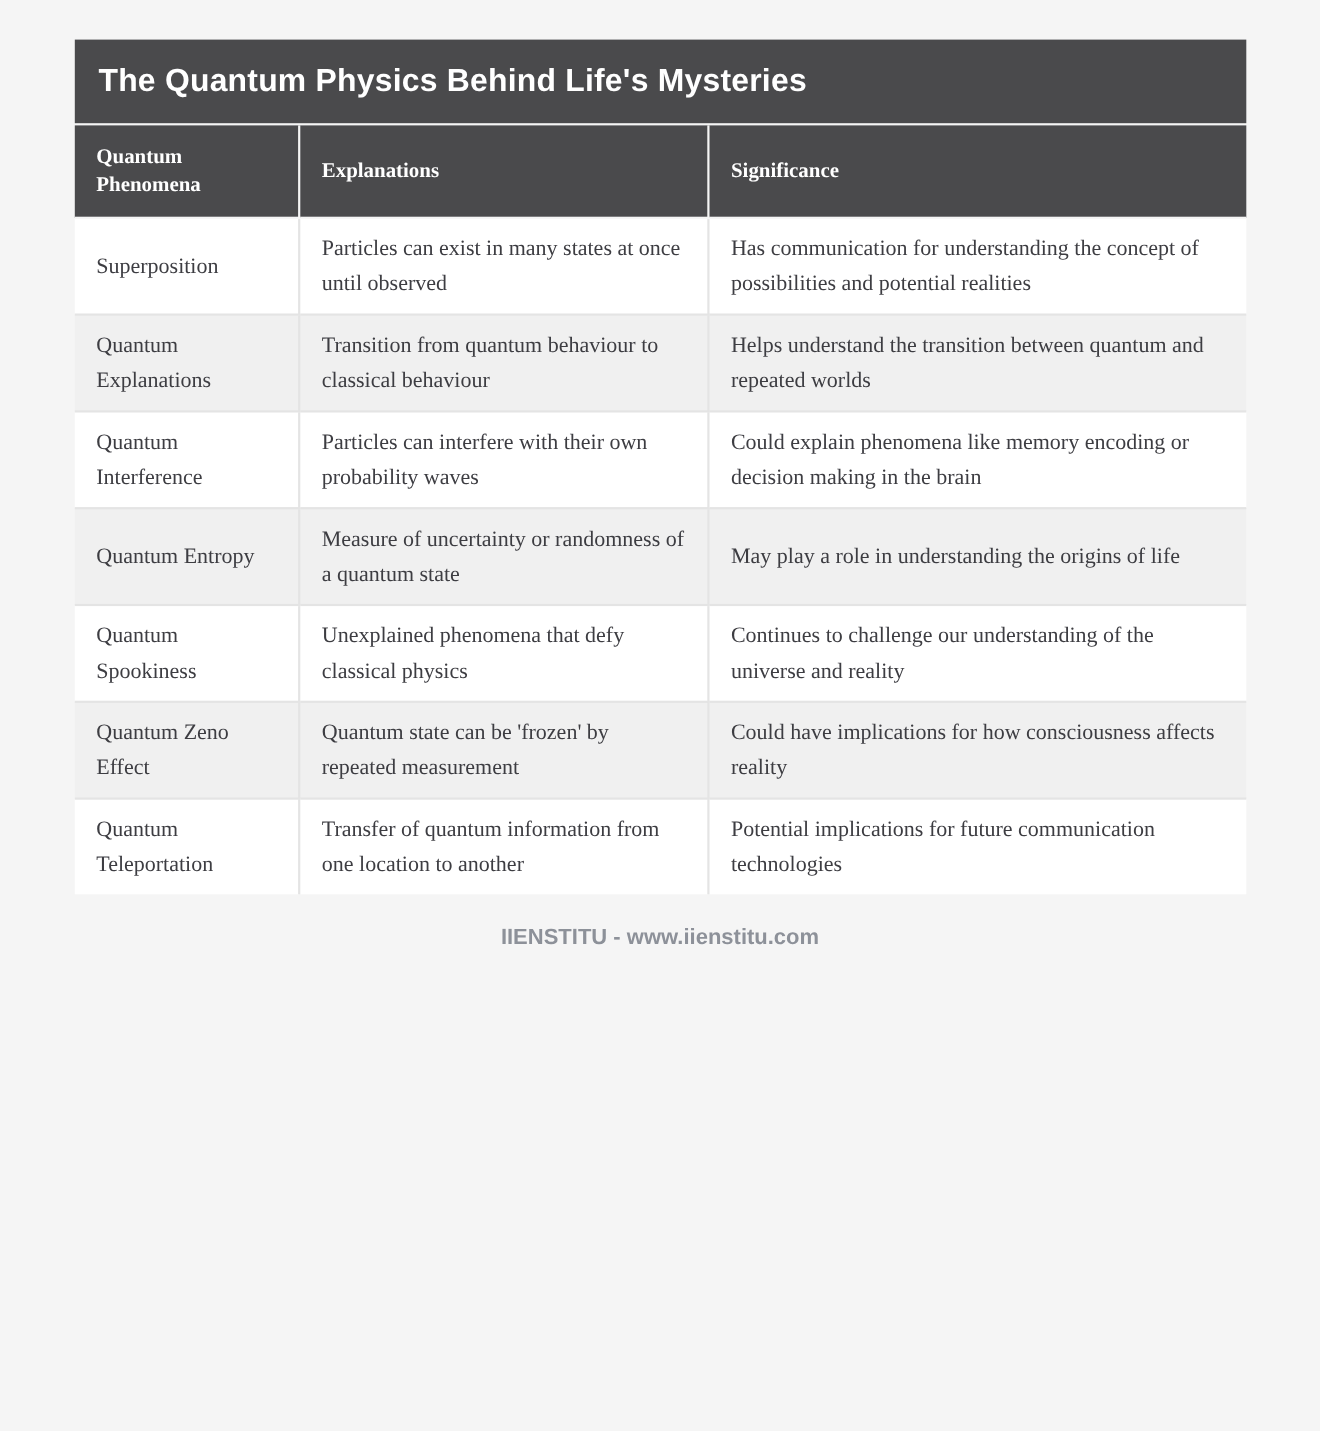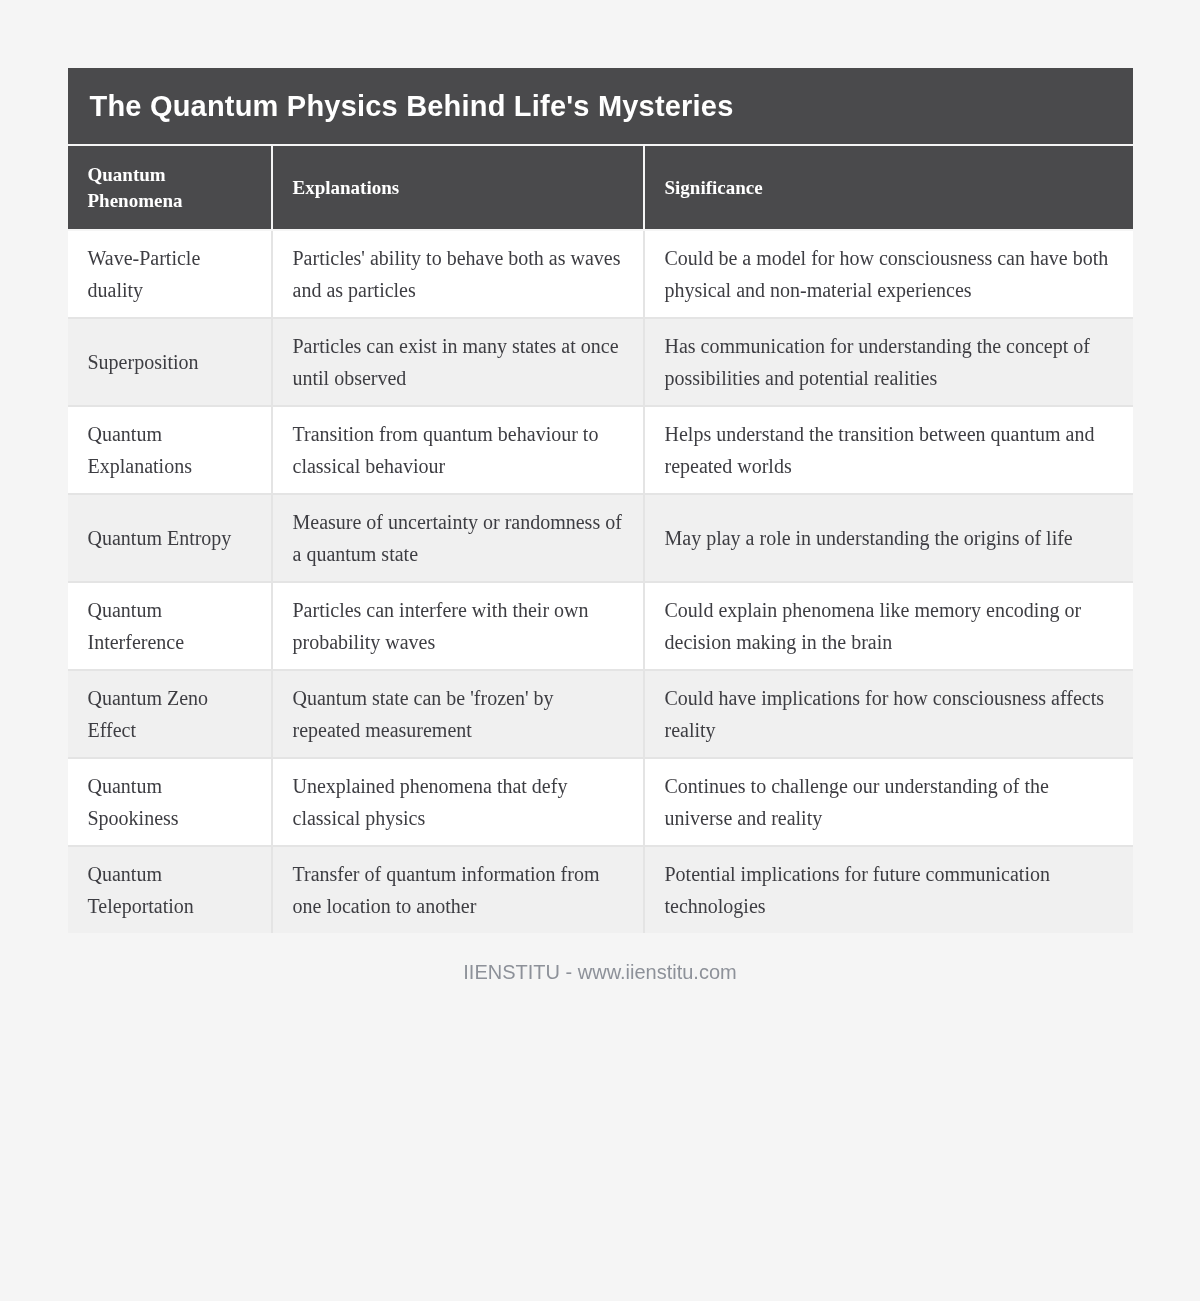--- a/index.html
+++ b/index.html
@@ -10,21 +10,21 @@
   }
   .page {
     width: 1200px;
     height: 1301px;
     background: #f5f5f5;
     box-sizing: border-box;
     overflow: hidden;
   }
   .container {
     width: 1065px;
-    margin: 68px auto 0 auto;
+    margin: 36px auto 0 auto;
   }
   .title-bar {
     background: #4a4a4c;
     color: #ffffff;
     height: 76px;
     display: flex;
     align-items: center;
     padding: 0 22px;
     box-sizing: border-box;
     font-size: 29px;
@@ -65,20 +65,21 @@
     background: #ffffff;
   }
   tbody tr:nth-child(even) td {
     background: #f0f0f0;
   }
   .footer {
     text-align: center;
     color: #8d9199;
     font-size: 20px;
     margin-top: 28px;
+    font-weight: bold;
   }
 </style>
 </head>
 <body>
 
 <div class="page">
   <div class="container">
 
     <div class="title-bar">The Quantum Physics Behind Life's Mysteries</div>
 
@@ -90,53 +91,48 @@
       </colgroup>
       <thead>
         <tr>
           <th>Quantum Phenomena</th>
           <th>Explanations</th>
           <th>Significance</th>
         </tr>
       </thead>
       <tbody>
         <tr>
-          <td>Wave-Particle duality</td>
-          <td>Particles' ability to behave both as waves and as particles</td>
-          <td>Could be a model for how consciousness can have both physical and non-material experiences</td>
-        </tr>
-        <tr>
           <td>Superposition</td>
           <td>Particles can exist in many states at once until observed</td>
           <td>Has communication for understanding the concept of possibilities and potential realities</td>
         </tr>
         <tr>
           <td>Quantum Explanations</td>
           <td>Transition from quantum behaviour to classical behaviour</td>
           <td>Helps understand the transition between quantum and repeated worlds</td>
         </tr>
         <tr>
+          <td>Quantum Interference</td>
+          <td>Particles can interfere with their own probability waves</td>
+          <td>Could explain phenomena like memory encoding or decision making in the brain</td>
+        </tr>
+        <tr>
           <td>Quantum Entropy</td>
           <td>Measure of uncertainty or randomness of a quantum state</td>
           <td>May play a role in understanding the origins of life</td>
         </tr>
         <tr>
-          <td>Quantum Interference</td>
-          <td>Particles can interfere with their own probability waves</td>
-          <td>Could explain phenomena like memory encoding or decision making in the brain</td>
+          <td>Quantum Spookiness</td>
+          <td>Unexplained phenomena that defy classical physics</td>
+          <td>Continues to challenge our understanding of the universe and reality</td>
         </tr>
         <tr>
           <td>Quantum Zeno Effect</td>
           <td>Quantum state can be 'frozen' by repeated measurement</td>
           <td>Could have implications for how consciousness affects reality</td>
-        </tr>
-        <tr>
-          <td>Quantum Spookiness</td>
-          <td>Unexplained phenomena that defy classical physics</td>
-          <td>Continues to challenge our understanding of the universe and reality</td>
         </tr>
         <tr>
           <td>Quantum Teleportation</td>
           <td>Transfer of quantum information from one location to another</td>
           <td>Potential implications for future communication technologies</td>
         </tr>
       </tbody>
     </table>
 
     <div class="footer">IIENSTITU - www.iienstitu.com</div>

